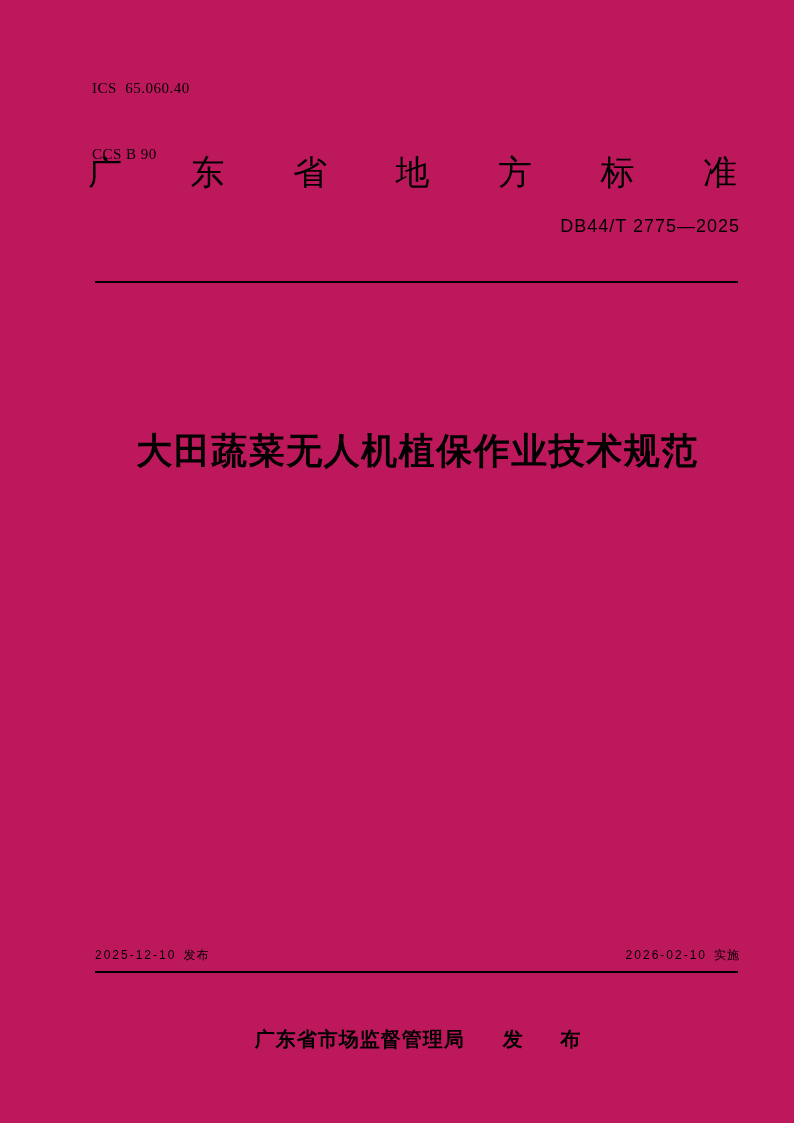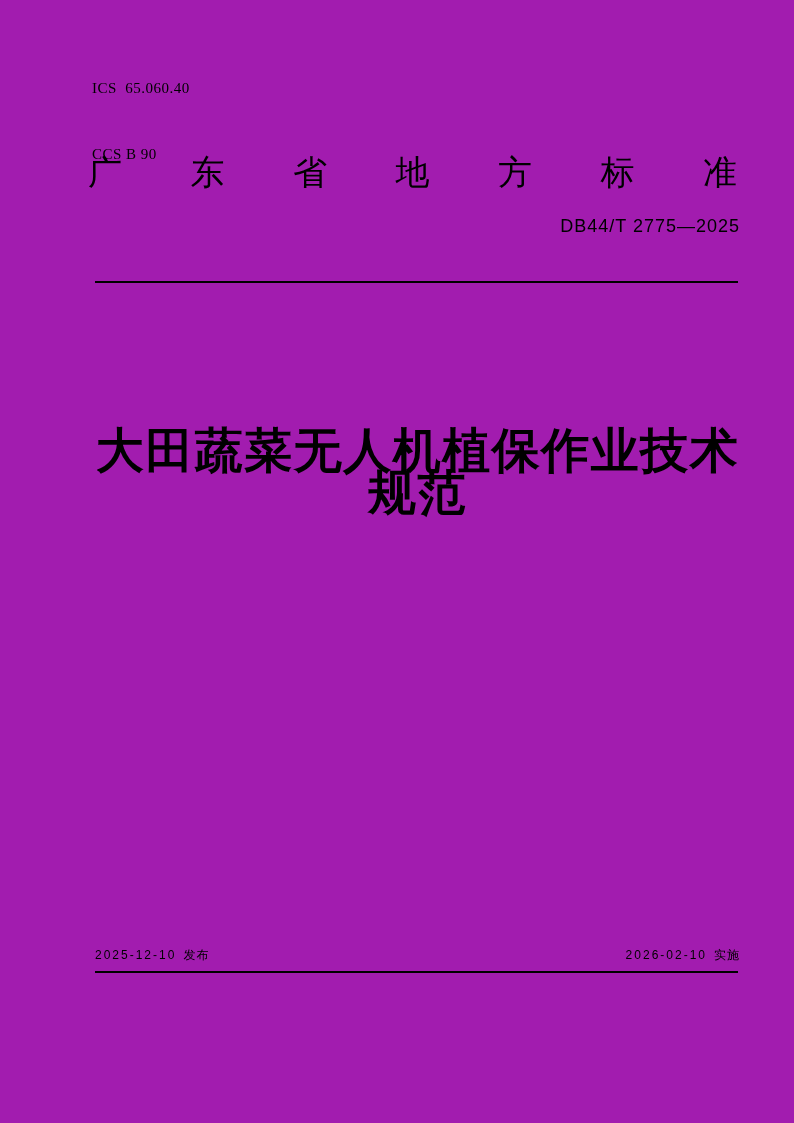--- a/index.html
+++ b/index.html
@@ -11,21 +11,21 @@
     width: 794px;
     height: 1123px;
     position: relative;
     overflow: hidden;
     color: #000;
     font-family: "Liberation Sans", sans-serif;
   }
   .page {
     position: absolute;
     inset: 0;
-    background: #a21caf;
+    background: #be185d;
   }
 
   
   .codes {
     position: absolute;
     left: 92px;
     top: 33px;
     font-family: "Liberation Serif", serif;
     font-size: 15px;
     line-height: 22px;
@@ -80,21 +80,21 @@
   }
   .rule-top { top: 281px; }
   .rule-bottom { top: 971px; }
 
   .title-zh {
     position: absolute;
     left: 95px;
     width: 645px;
     top: 430px;
     text-align: center;
-    font-size: 48px;
+    font-size: 36px;
     font-weight: 700;
     letter-spacing: 1.5px;
     line-height: 42px;
   }
 
   .title-en {
     position: absolute;
     left: 75px;
     width: 685px;
     top: 500px;
@@ -163,14 +163,17 @@
   <div class="title-zh">大田蔬菜无人机植保作业技术规范</div>
 
 
   <div class="dates-row">
     <div class="date-group"><span class="date-value">2025-12-10</span><span class="date-label">发布</span></div>
     <div class="date-group"><span class="date-value">2026-02-10</span><span class="date-label">实施</span></div>
   </div>
 
   <div class="rule rule-bottom"></div>
 
+  <div class="publisher-row">
+    <span class="publisher-org">广东省市场监督管理局</span><span class="publish-label">发 布</span>
+  </div>
 
 </div>
 
 </body></html>

